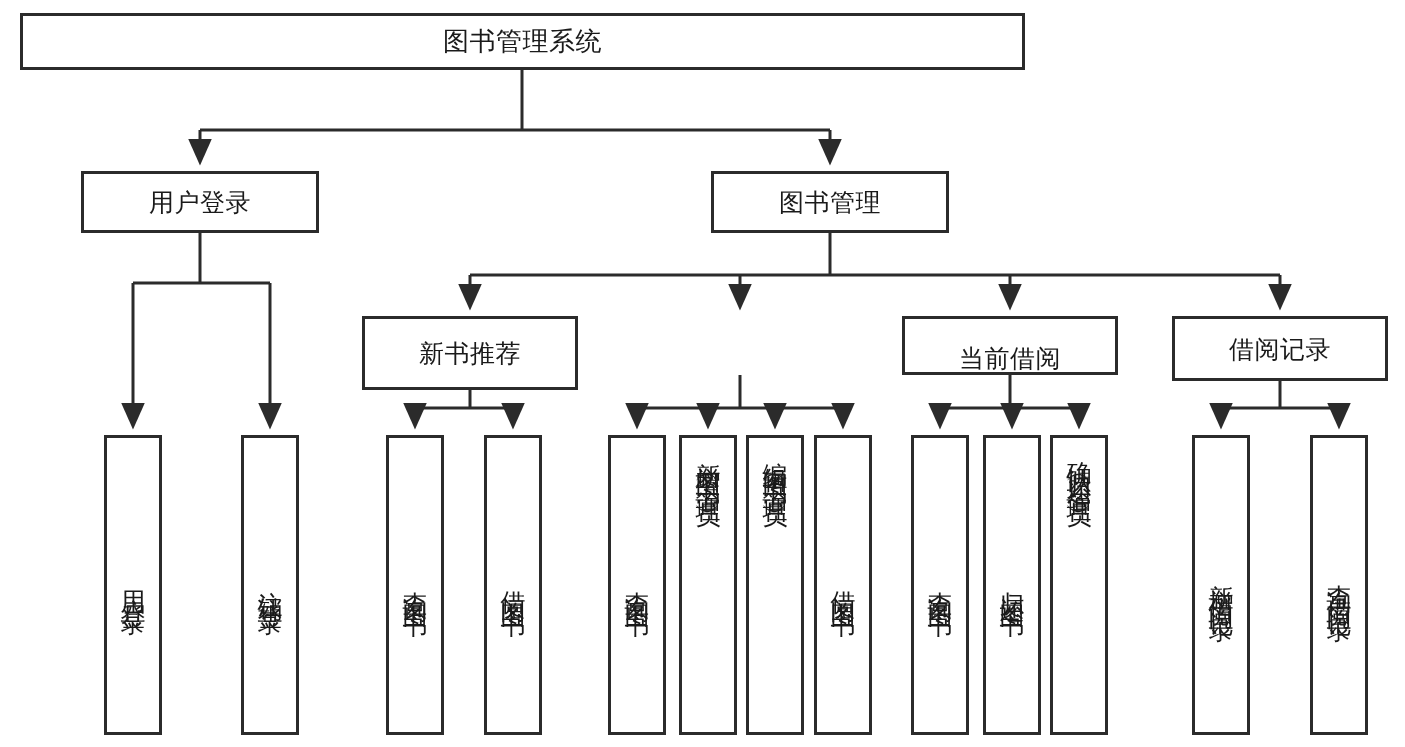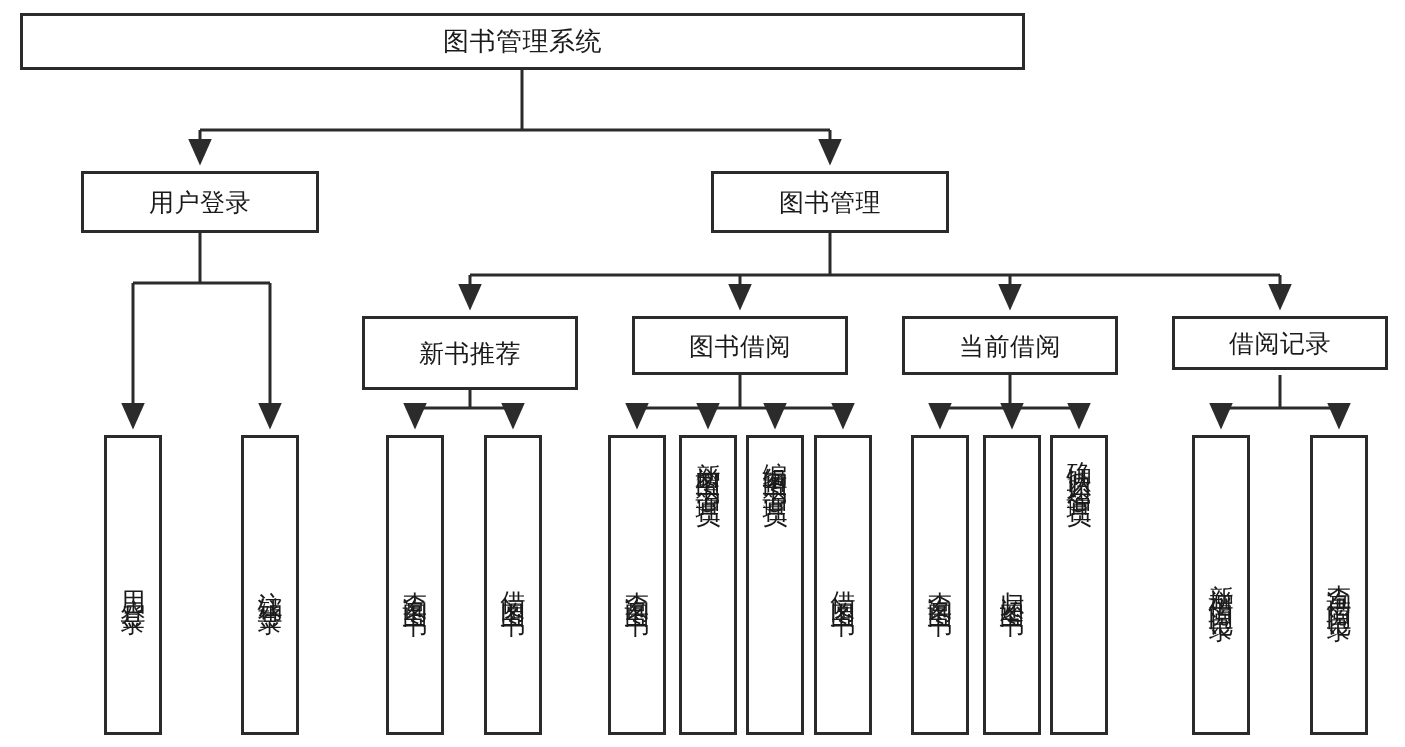--- a/index.html
+++ b/index.html
@@ -135,27 +135,24 @@
   <div class="node h" style="left: 81px; top: 171px; width: 238px; height: 62px;">
     <span class="lbl">用户登录</span>
   </div>
   <div class="node h" style="left: 711px; top: 171px; width: 238px; height: 62px;">
     <span class="lbl">图书管理</span>
   </div>
 
   <div class="node h" style="left: 362px; top: 316px; width: 216px; height: 74px;">
     <span class="lbl">新书推荐</span>
   </div>
-  <div class="node h" style="left: 632px; top: 316px; width: 216px; height: 59px;">
-    <span class="lbl">图书借阅</span>
-  </div>
-  <div class="node h" style="left: 902px; top: 316px; width: 216px; height: 59px;">
+  <div class="node h" style="left: 902px; top: 316px; width: 216px; height: 59px; align-items: flex-end;">
     <span class="lbl">当前借阅</span>
   </div>
-  <div class="node h" style="left: 1172px; top: 316px; width: 216px; height: 54px;">
+  <div class="node h" style="left: 1172px; top: 316px; width: 216px; height: 65px;">
     <span class="lbl">借阅记录</span>
   </div>
 
   <div class="node v center" style="left: 104px; top: 435px; width: 58px; height: 300px;">
     <span class="lbl">用户登录</span>
   </div>
   <div class="node v center" style="left: 241px; top: 435px; width: 58px; height: 300px;">
     <span class="lbl">注销登录</span>
   </div>
   <div class="node v center" style="left: 386px; top: 435px; width: 58px; height: 300px;">

